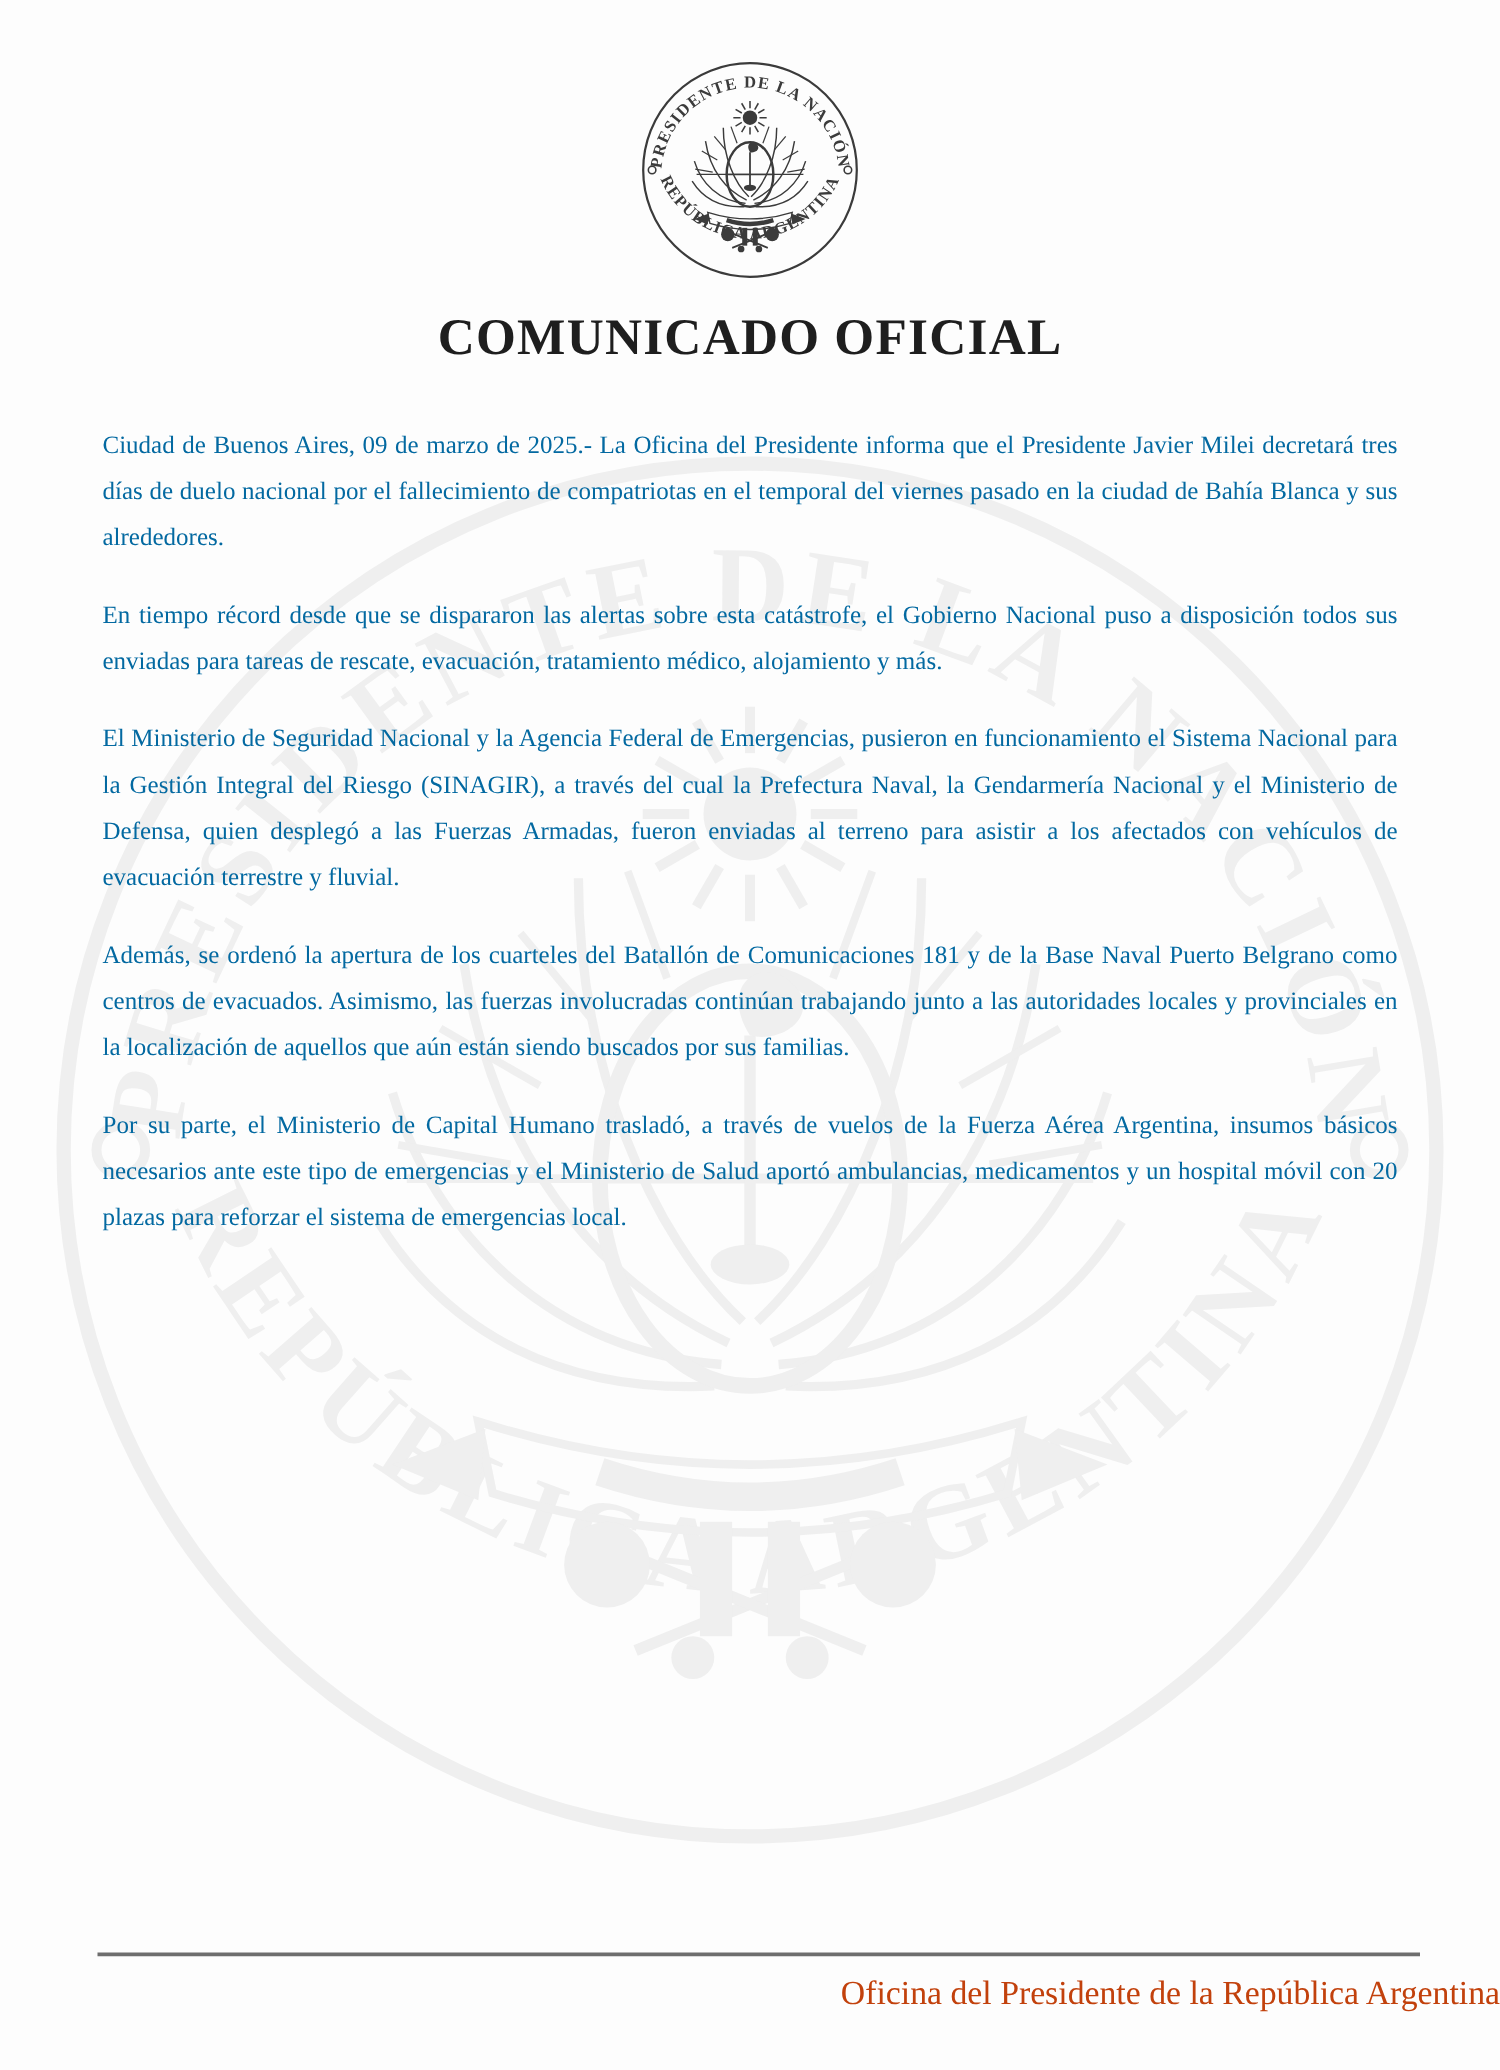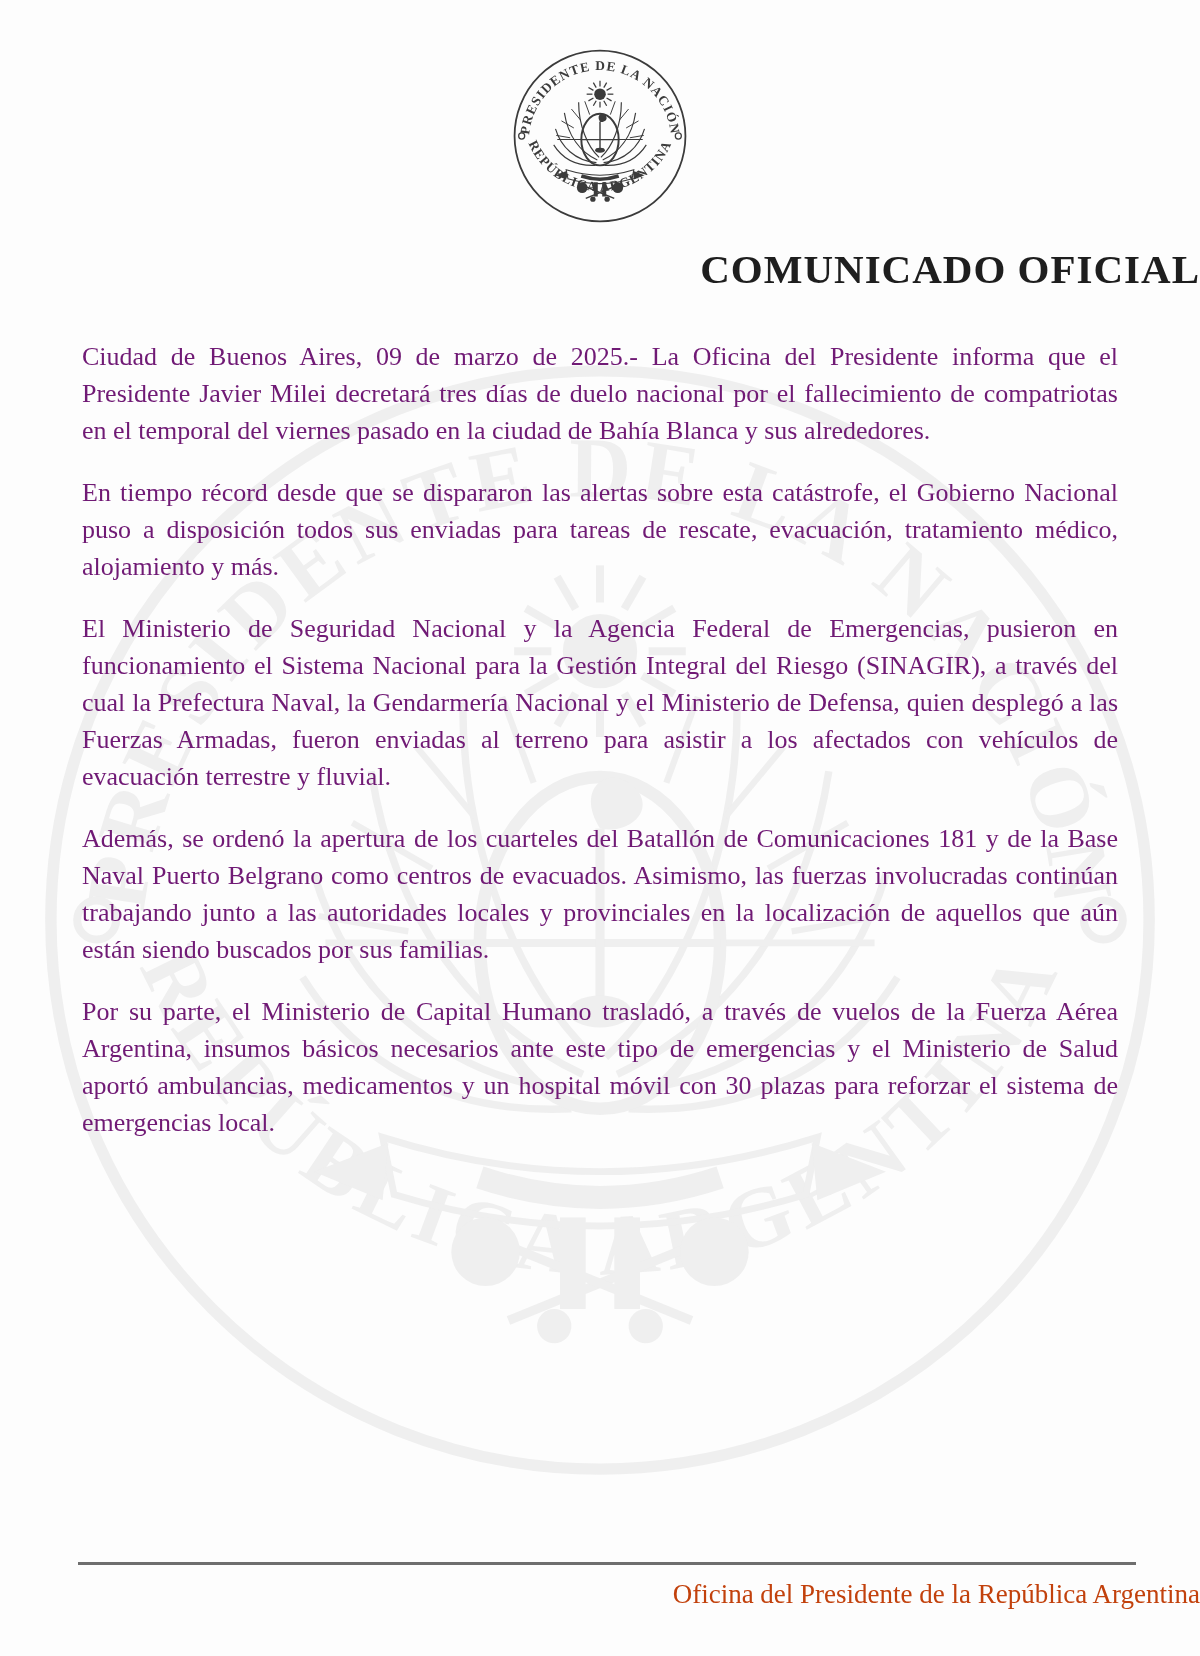--- a/index.html
+++ b/index.html
@@ -29,41 +29,41 @@
     width: 178px; height: 178px;
     color: #3b3b3b;
     z-index: 2;
   }
 
   .page-title {
     position: absolute;
     left: 0; top: 249px;
     width: 100%;
     margin: 0;
-    text-align: right;
+    text-align: center;
     font-size: 41px;
     line-height: 1;
     font-weight: bold;
     letter-spacing: 1px;
     color: #1e1e1e;
     z-index: 2;
   }
 
   .content {
     position: absolute;
     left: 82px; top: 338px;
     width: 1036px;
     z-index: 2;
   }
   .content p {
     margin: 0 0 25px 0;
-    font-size: 26px;
+    font-size: 20px;
     line-height: 37px;
     text-align: justify;
-    color: #701a75;
+    color: #0369a1;
   }
 
   .footer-divider {
     position: absolute;
     left: 78px; top: 1562px;
     width: 1058px; height: 0;
     border-top: 3px solid #6e6e6e;
     z-index: 2;
   }
   .footer-text {
@@ -167,17 +167,17 @@
   <use href="#seal-symbol"></use>
 </svg>
 
 <h1 class="page-title">COMUNICADO OFICIAL</h1>
 
 <div class="content">
   <p>Ciudad de Buenos Aires, 09 de marzo de 2025.- La Oficina del Presidente informa que el Presidente Javier Milei decretará tres días de duelo nacional por el fallecimiento de compatriotas en el temporal del viernes pasado en la ciudad de Bahía Blanca y sus alrededores.</p>
   <p>En tiempo récord desde que se dispararon las alertas sobre esta catástrofe, el Gobierno Nacional puso a disposición todos sus enviadas para tareas de rescate, evacuación, tratamiento médico, alojamiento y más.</p>
   <p>El Ministerio de Seguridad Nacional y la Agencia Federal de Emergencias, pusieron en funcionamiento el Sistema Nacional para la Gestión Integral del Riesgo (SINAGIR), a través del cual la Prefectura Naval, la Gendarmería Nacional y el Ministerio de Defensa, quien desplegó a las Fuerzas Armadas, fueron enviadas al terreno para asistir a los afectados con vehículos de evacuación terrestre y fluvial.</p>
   <p>Además, se ordenó la apertura de los cuarteles del Batallón de Comunicaciones 181 y de la Base Naval Puerto Belgrano como centros de evacuados. Asimismo, las fuerzas involucradas continúan trabajando junto a las autoridades locales y provinciales en la localización de aquellos que aún están siendo buscados por sus familias.</p>
-  <p>Por su parte, el Ministerio de Capital Humano trasladó, a través de vuelos de la Fuerza Aérea Argentina, insumos básicos necesarios ante este tipo de emergencias y el Ministerio de Salud aportó ambulancias, medicamentos y un hospital móvil con 30 plazas para reforzar el sistema de emergencias local.</p>
+  <p>Por su parte, el Ministerio de Capital Humano trasladó, a través de vuelos de la Fuerza Aérea Argentina, insumos básicos necesarios ante este tipo de emergencias y el Ministerio de Salud aportó ambulancias, medicamentos y un hospital móvil con 20 plazas para reforzar el sistema de emergencias local.</p>
 </div>
 
 <div class="footer-divider"></div>
 <p class="footer-text">Oficina del Presidente de la República Argentina</p>
 
 </body></html>

